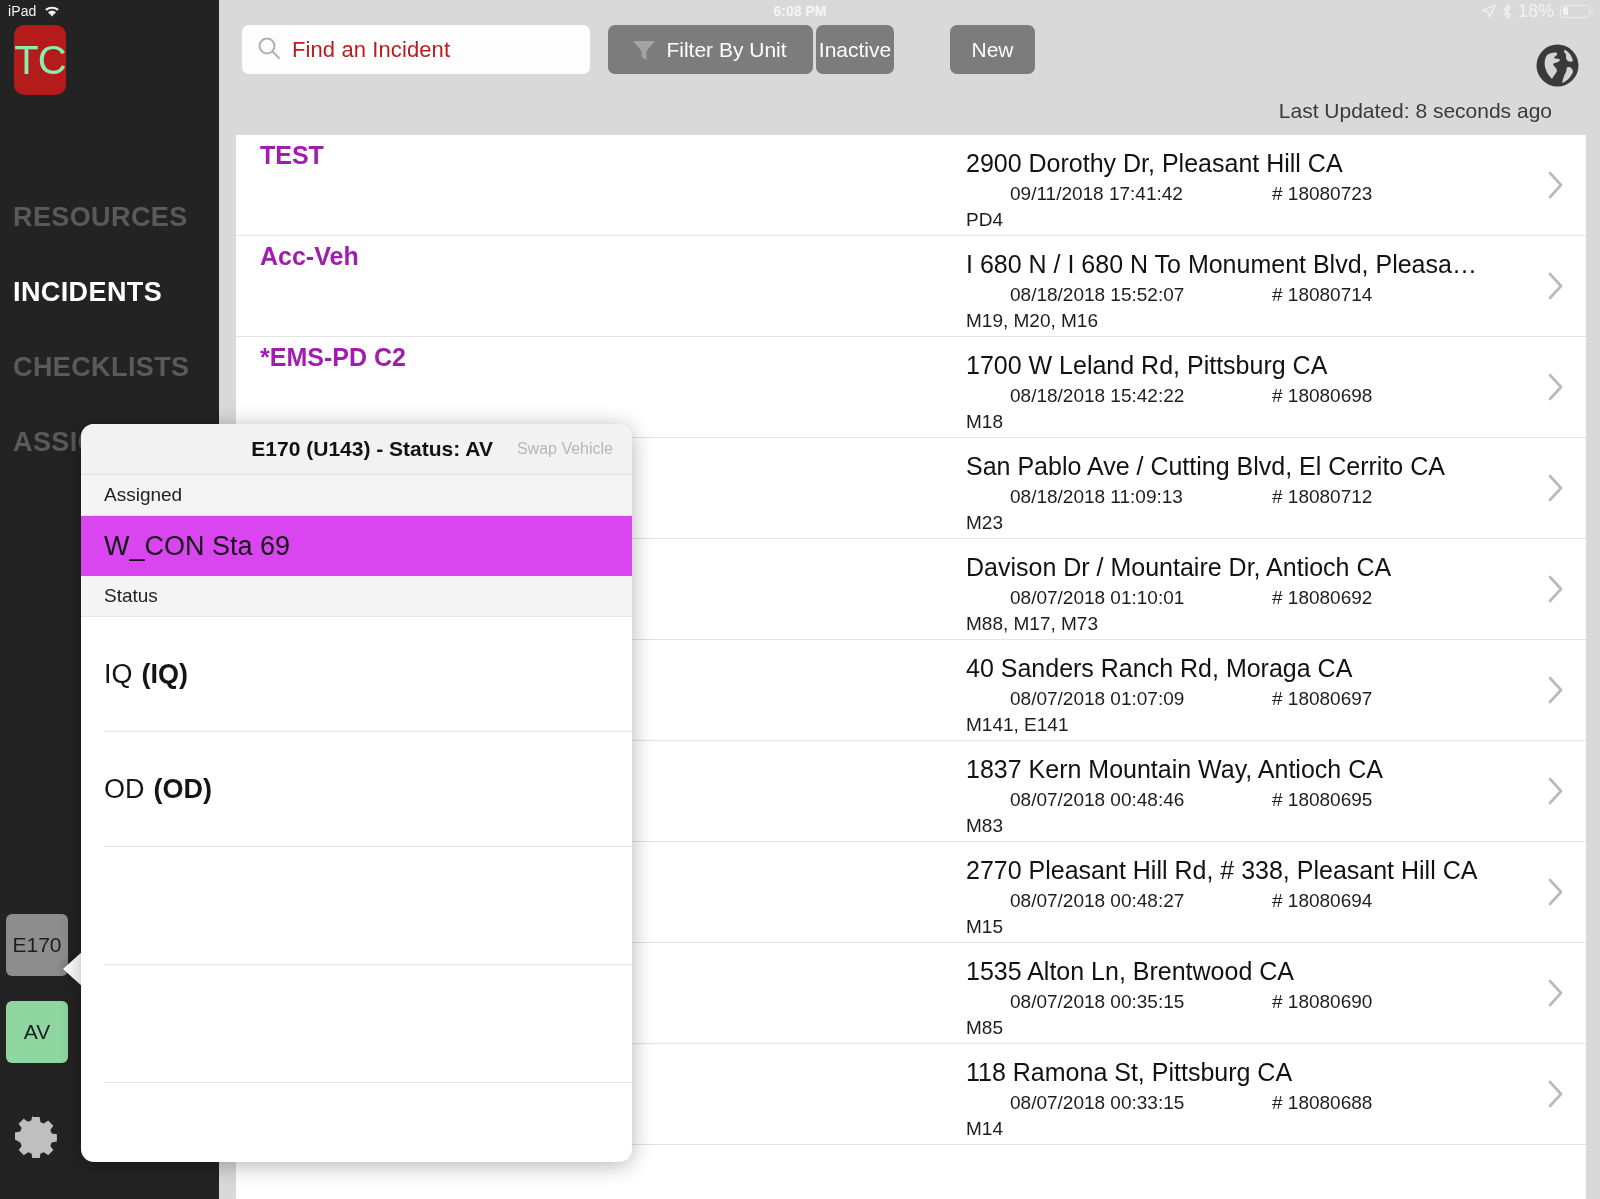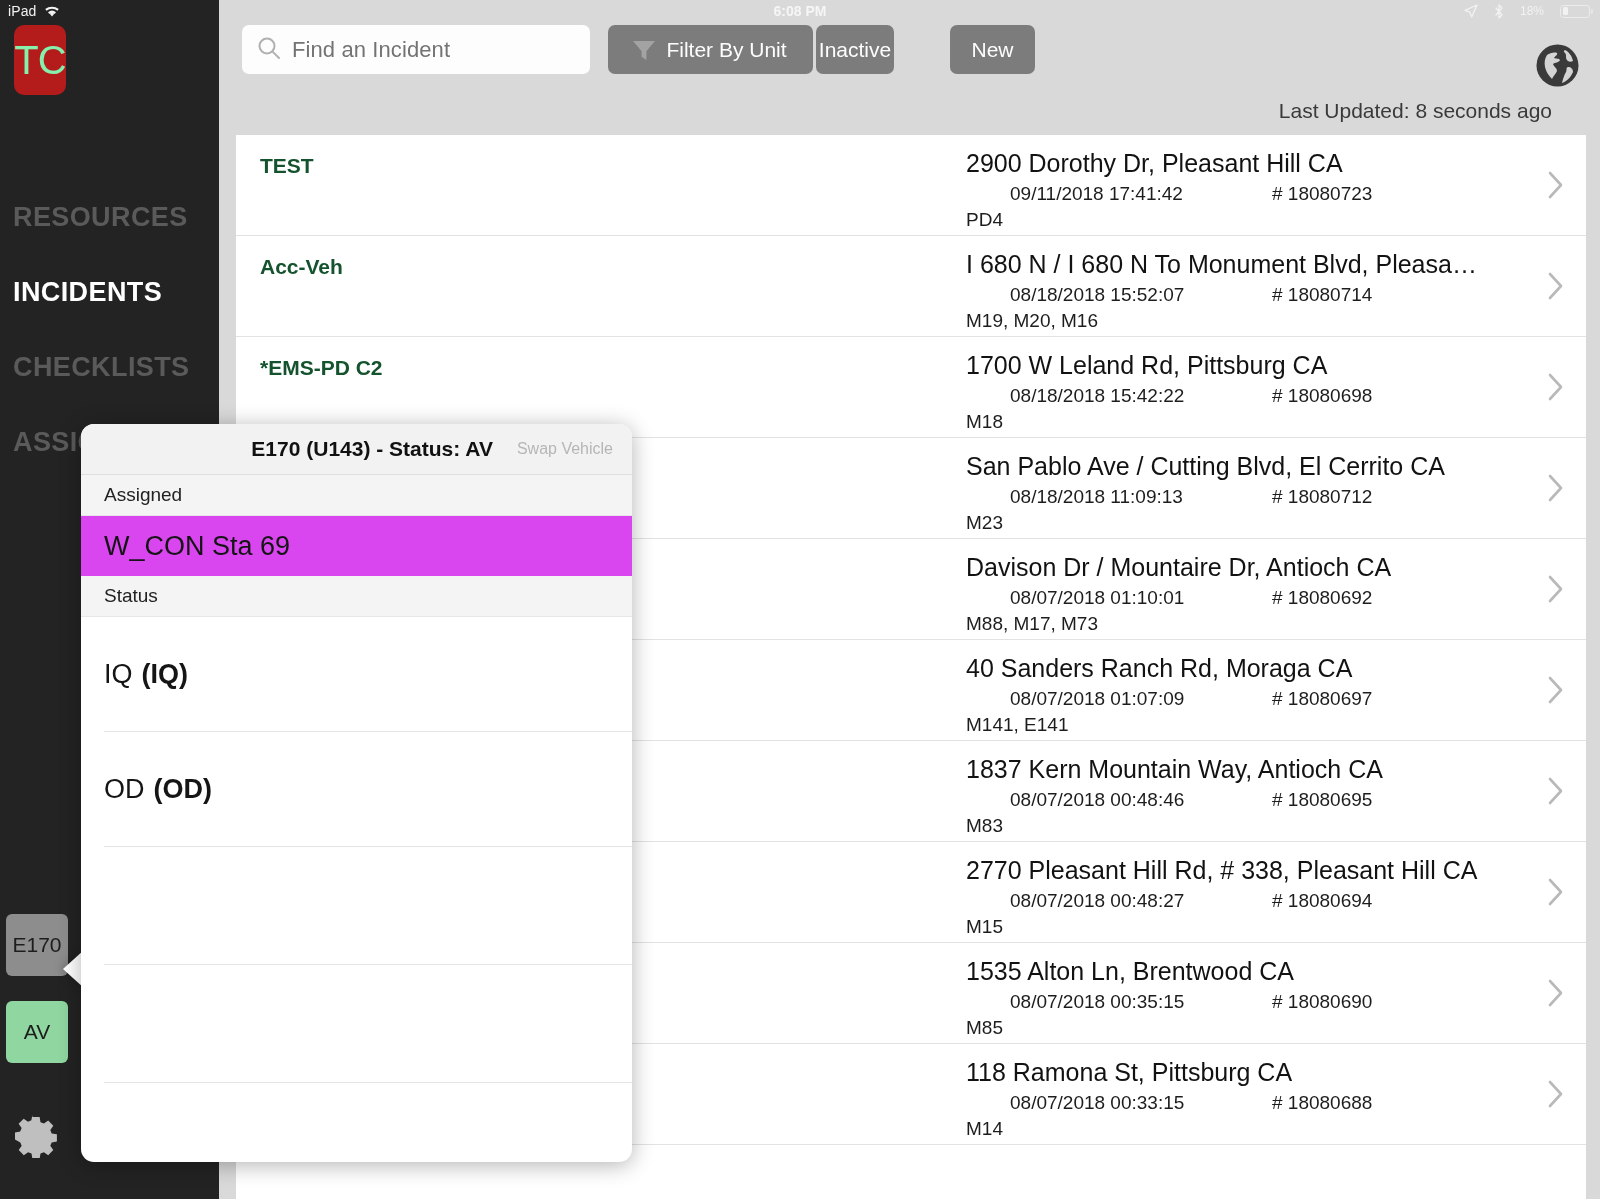--- a/index.html
+++ b/index.html
@@ -21,22 +21,22 @@
     display: flex; align-items: center; gap: 7px;
     color: #f2f2f2; font-size: 14px; letter-spacing: .1px;
   }
   .sb-center {
     position: absolute; left: 0; top: 0; width: 1600px; height: 22px;
     display: flex; align-items: center; justify-content: center;
     color: #f6f6f6; font-size: 14px; font-weight: bold;
   }
   .sb-right {
     position: absolute; right: 10px; top: 0; height: 22px;
-    display: flex; align-items: center; gap: 16px;
-    color: #f2f2f2; font-size: 12px;
+    display: flex; align-items: center; gap: 6px;
+    color: #f2f2f2; font-size: 18px;
   }
   .wifi-icon svg, .loc-icon svg, .bt-icon svg { display: block; }
   .battery {
     position: relative; width: 30px; height: 13px;
     border: 1.4px solid rgba(242,242,242,.75); border-radius: 3.5px;
     display: inline-block;
   }
   .battery::after {
     content: ""; position: absolute; right: -4px; top: 3.5px;
     width: 2.5px; height: 5px; border-radius: 0 2px 2px 0;
@@ -89,21 +89,21 @@
   }
   .toolbar {
     position: absolute; left: 0; top: 22px; right: 0; height: 68px;
   }
   .search-box {
     position: absolute; left: 23px; top: 3px; width: 348px; height: 49px;
     background: #fdfdfd; border-radius: 7px;
     display: flex; align-items: center; padding: 0 14px; gap: 10px;
   }
   .search-box .ph {
-    color: #737373; font-size: 22px; letter-spacing: .1px;
+    color: #b91c1c; font-size: 22px; letter-spacing: .1px;
   }
   .tb-btn {
     position: absolute; top: 3px; height: 49px;
     background: #7c7c7c; border-radius: 7px;
     display: flex; align-items: center; justify-content: center;
     color: #fdfdfd; font-size: 21px; padding: 0 18px;
   }
   #btn-filter { left: 389px; width: 205px; justify-content: flex-start; }
   #btn-filter .lbl { flex: 1; text-align: center; }
   #btn-inactive { left: 597px; width: 78px; }
@@ -122,22 +122,22 @@
   .list {
     position: absolute; left: 17px; top: 135px; right: 14px; bottom: 0;
     background: #ffffff; overflow: hidden;
   }
   .row {
     position: relative; display: flex; height: 101px;
     border-bottom: 1px solid #e2e2e2;
   }
   .row:last-child { border-bottom: none; }
   .row-type {
-    width: 730px; flex: none; padding: 19px 0 0 24px;
-    font-size: 21px; font-weight: bold; color: #14532d;
+    width: 730px; flex: none; padding: 6px 0 0 24px;
+    font-size: 25px; font-weight: bold; color: #a21caf;
   }
   .row-body { flex: 1; padding-top: 12px; }
   .row-addr {
     font-size: 25px; color: #121212; line-height: 1.32;
     white-space: nowrap; overflow: hidden; text-overflow: ellipsis;
     max-width: 515px;
   }
   .row-meta {
     display: flex; margin-top: 3px; font-size: 19px; color: #1d1d1d;
   }

